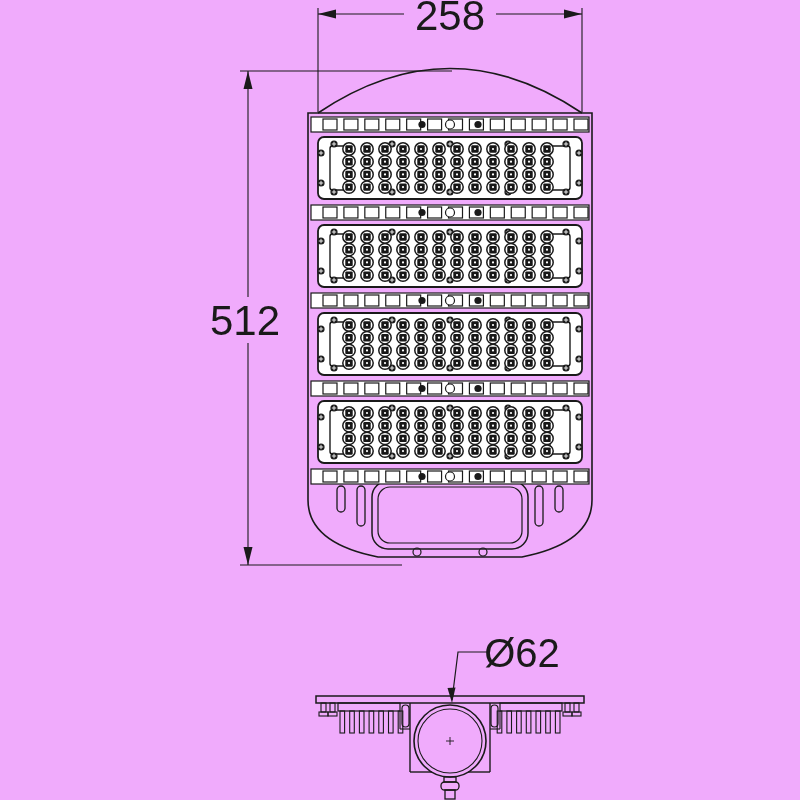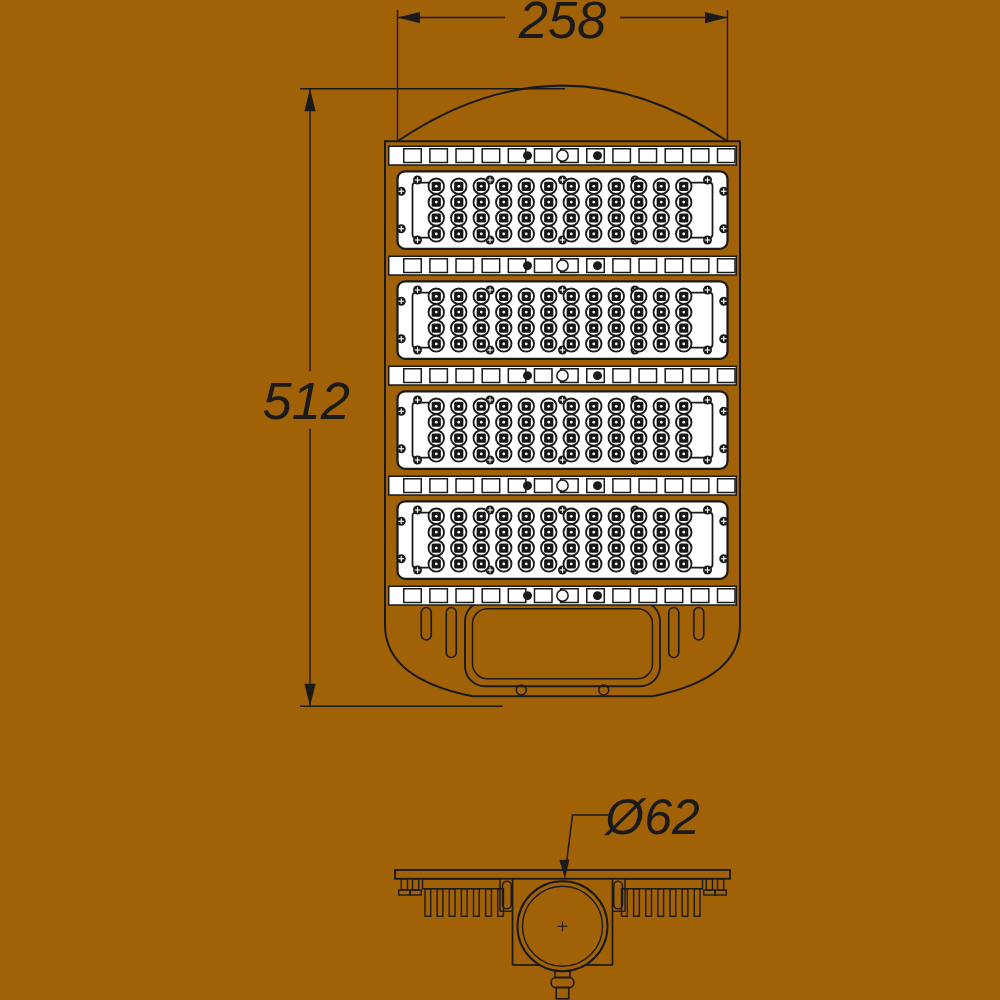--- a/index.html
+++ b/index.html
@@ -1,16 +1,16 @@
 <!DOCTYPE html>
 <html><head>
 <meta charset="utf-8">
 <style>
   html,body{margin:0;padding:0;background:#ffffff;}
-  #canvas{width:800px;height:800px;position:relative;background:#a16207;overflow:hidden;font-style:italic;}
+  #canvas{width:800px;height:800px;position:relative;background:#f0abfc;overflow:hidden;}
   svg{display:block;}
   svg text{font-family:"Liberation Sans","DejaVu Sans",sans-serif;}
 </style>
 </head>
 <body>
 
 <div id="canvas">
 <svg width="800" height="800" viewBox="0 0 800 800">
 
   <g stroke="#1a1a1a" stroke-width="1.1" fill="none">

